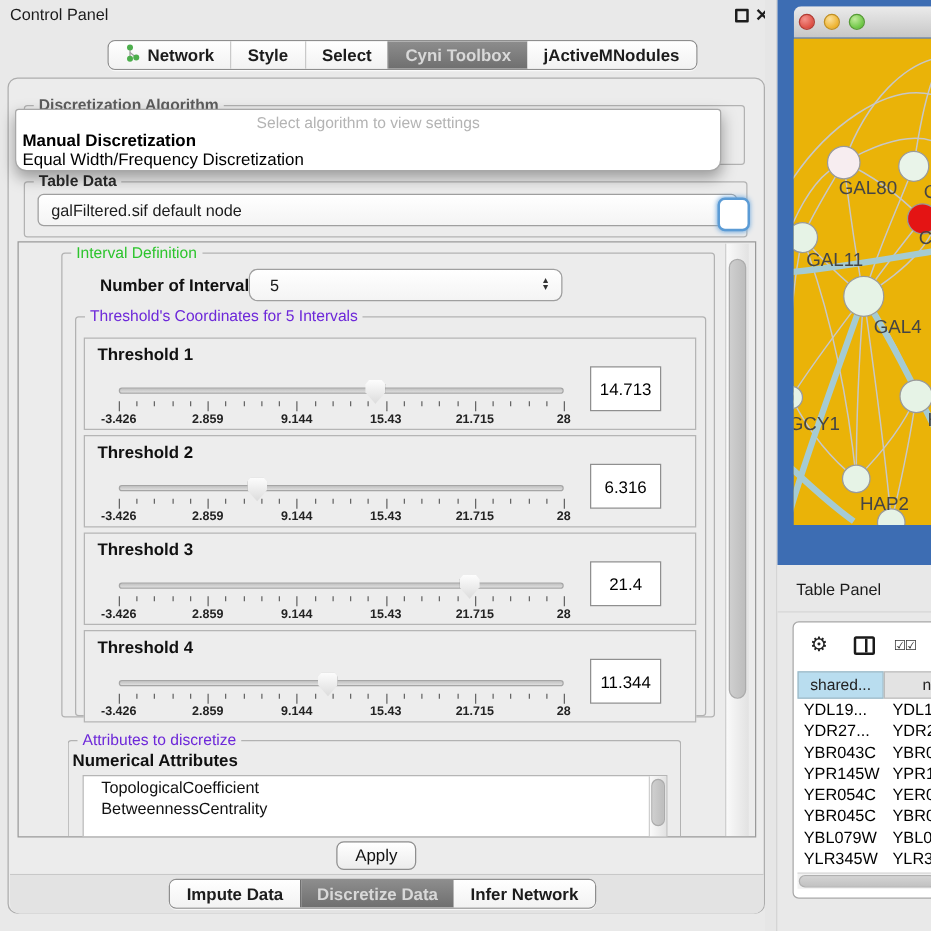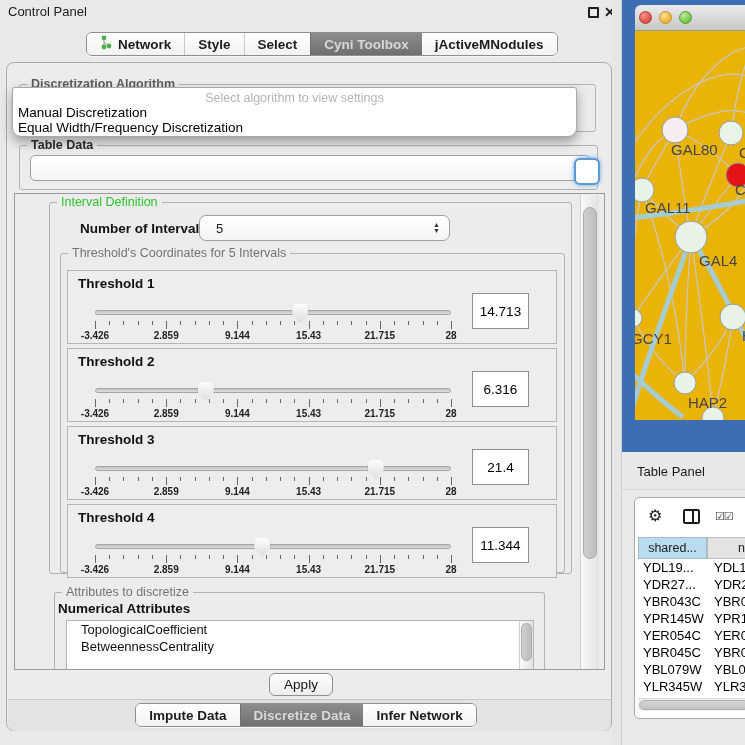--- a/index.html
+++ b/index.html
@@ -22,21 +22,21 @@
   #bottom-tabs-wrap{left:0;top:703px;width:612px;text-align:center}
   #bottom-tabs-wrap .seg-group{height:24px}
 
   #outer-panel{left:6px;top:62px;width:606px;height:669px;background:#ececec;border:1px solid #adadad;border-radius:8px}
 
   .group{position:absolute;border:1px solid #b2b2b2;border-radius:3px}
   .gtitle{position:absolute;top:-8px;left:7px;background:#ececec;padding:0 4px;font-size:12.5px;white-space:nowrap}
   .gtitle.dark{color:#5d5d5d;font-weight:bold}
   .gtitle.plain{color:#2b2b2b;font-weight:bold}
   .gtitle.green{color:#2dc42d}
-  .gtitle.blue{color:#737373}
+  .gtitle.blue{color:#6d28d9}
 
   .combo{position:absolute;background:linear-gradient(#ffffff,#f4f4f4);border:1px solid #9f9f9f;border-radius:5px;display:flex;align-items:center;padding:0 10px;font-size:13px;color:#1b1b1b}
   .combo .arrows{position:absolute;right:9px;top:0;bottom:0;display:flex;flex-direction:column;justify-content:center;font-size:7px;line-height:6px;color:#333;letter-spacing:0}
 
   
   #algo-popup{left:12px;top:87px;width:565px;height:50px;background:#fff;border:1px solid #a8a8a8;border-radius:3px 3px 9px 9px;box-shadow:0 5px 12px rgba(0,0,0,.35);z-index:50}
   #algo-hint{position:absolute;left:0;right:0;top:3px;text-align:center;font-size:12.5px;color:#b4b4b4}
   .algo-item{position:absolute;left:4px;right:4px;height:15px;font-size:13.5px;color:#000;padding-left:1px;white-space:nowrap}
   #combo-fragment{left:567px;top:95px;width:26px;height:27px;background:#fff;border:2px solid #5b9bd5;border-radius:6px;box-shadow:0 0 4px #6aa6dd;z-index:5}
 
@@ -129,20 +129,21 @@
 <div class="abs" id="outer-panel">
 
   <div class="group" style="left:12px;top:21px;width:577px;height:48px">
     <span class="gtitle dark">Discretization Algorithm</span>
   </div>
   <div class="abs" id="combo-fragment"></div>
 
   <div class="group" style="left:12px;top:82px;width:579px;height:45px">
     <span class="gtitle plain">Table Data</span>
     <div class="combo" style="left:10px;top:9px;width:560px;height:26px">
+      <span>galFiltered.sif default node</span>
       <span class="arrows">▲<br>▼</span>
     </div>
   </div>
 
   <div class="abs" id="scroll-panel">
     <div class="vtrack" style="left:565px;top:1px;width:19px;height:474px">
       <div class="vthumb" style="left:2px;top:12px;width:14px;height:352px"></div>
     </div>
 
     <div class="group" style="left:34px;top:8px;width:523px;height:372px">
@@ -354,21 +355,21 @@
 <div class="abs" id="bottom-tabs-wrap">
   <span class="seg-group" id="bottom-tabs">
       <span class="seg">Impute Data</span>
       <span class="seg selected">Discretize Data</span>
       <span class="seg">Infer Network</span>
     </span>
 </div>
 
 <div class="abs" id="algo-popup">
   <div id="algo-hint">Select algorithm to view settings</div>
-  <div class="algo-item" style="top:17px;font-weight:normal">Manual Discretization</div>
+  <div class="algo-item" style="top:17px;font-weight:bold">Manual Discretization</div>
   <div class="algo-item" style="top:32px">Equal Width/Frequency Discretization</div>
 </div>
 
 <div class="abs" id="splitter"></div>
 <div class="abs" id="right-pane">
   <div class="abs" id="net-bg">
     <div class="abs" id="net-window">
       <div class="abs" id="net-titlebar">
         <span class="light red"></span>
         <span class="light yellow"></span>

